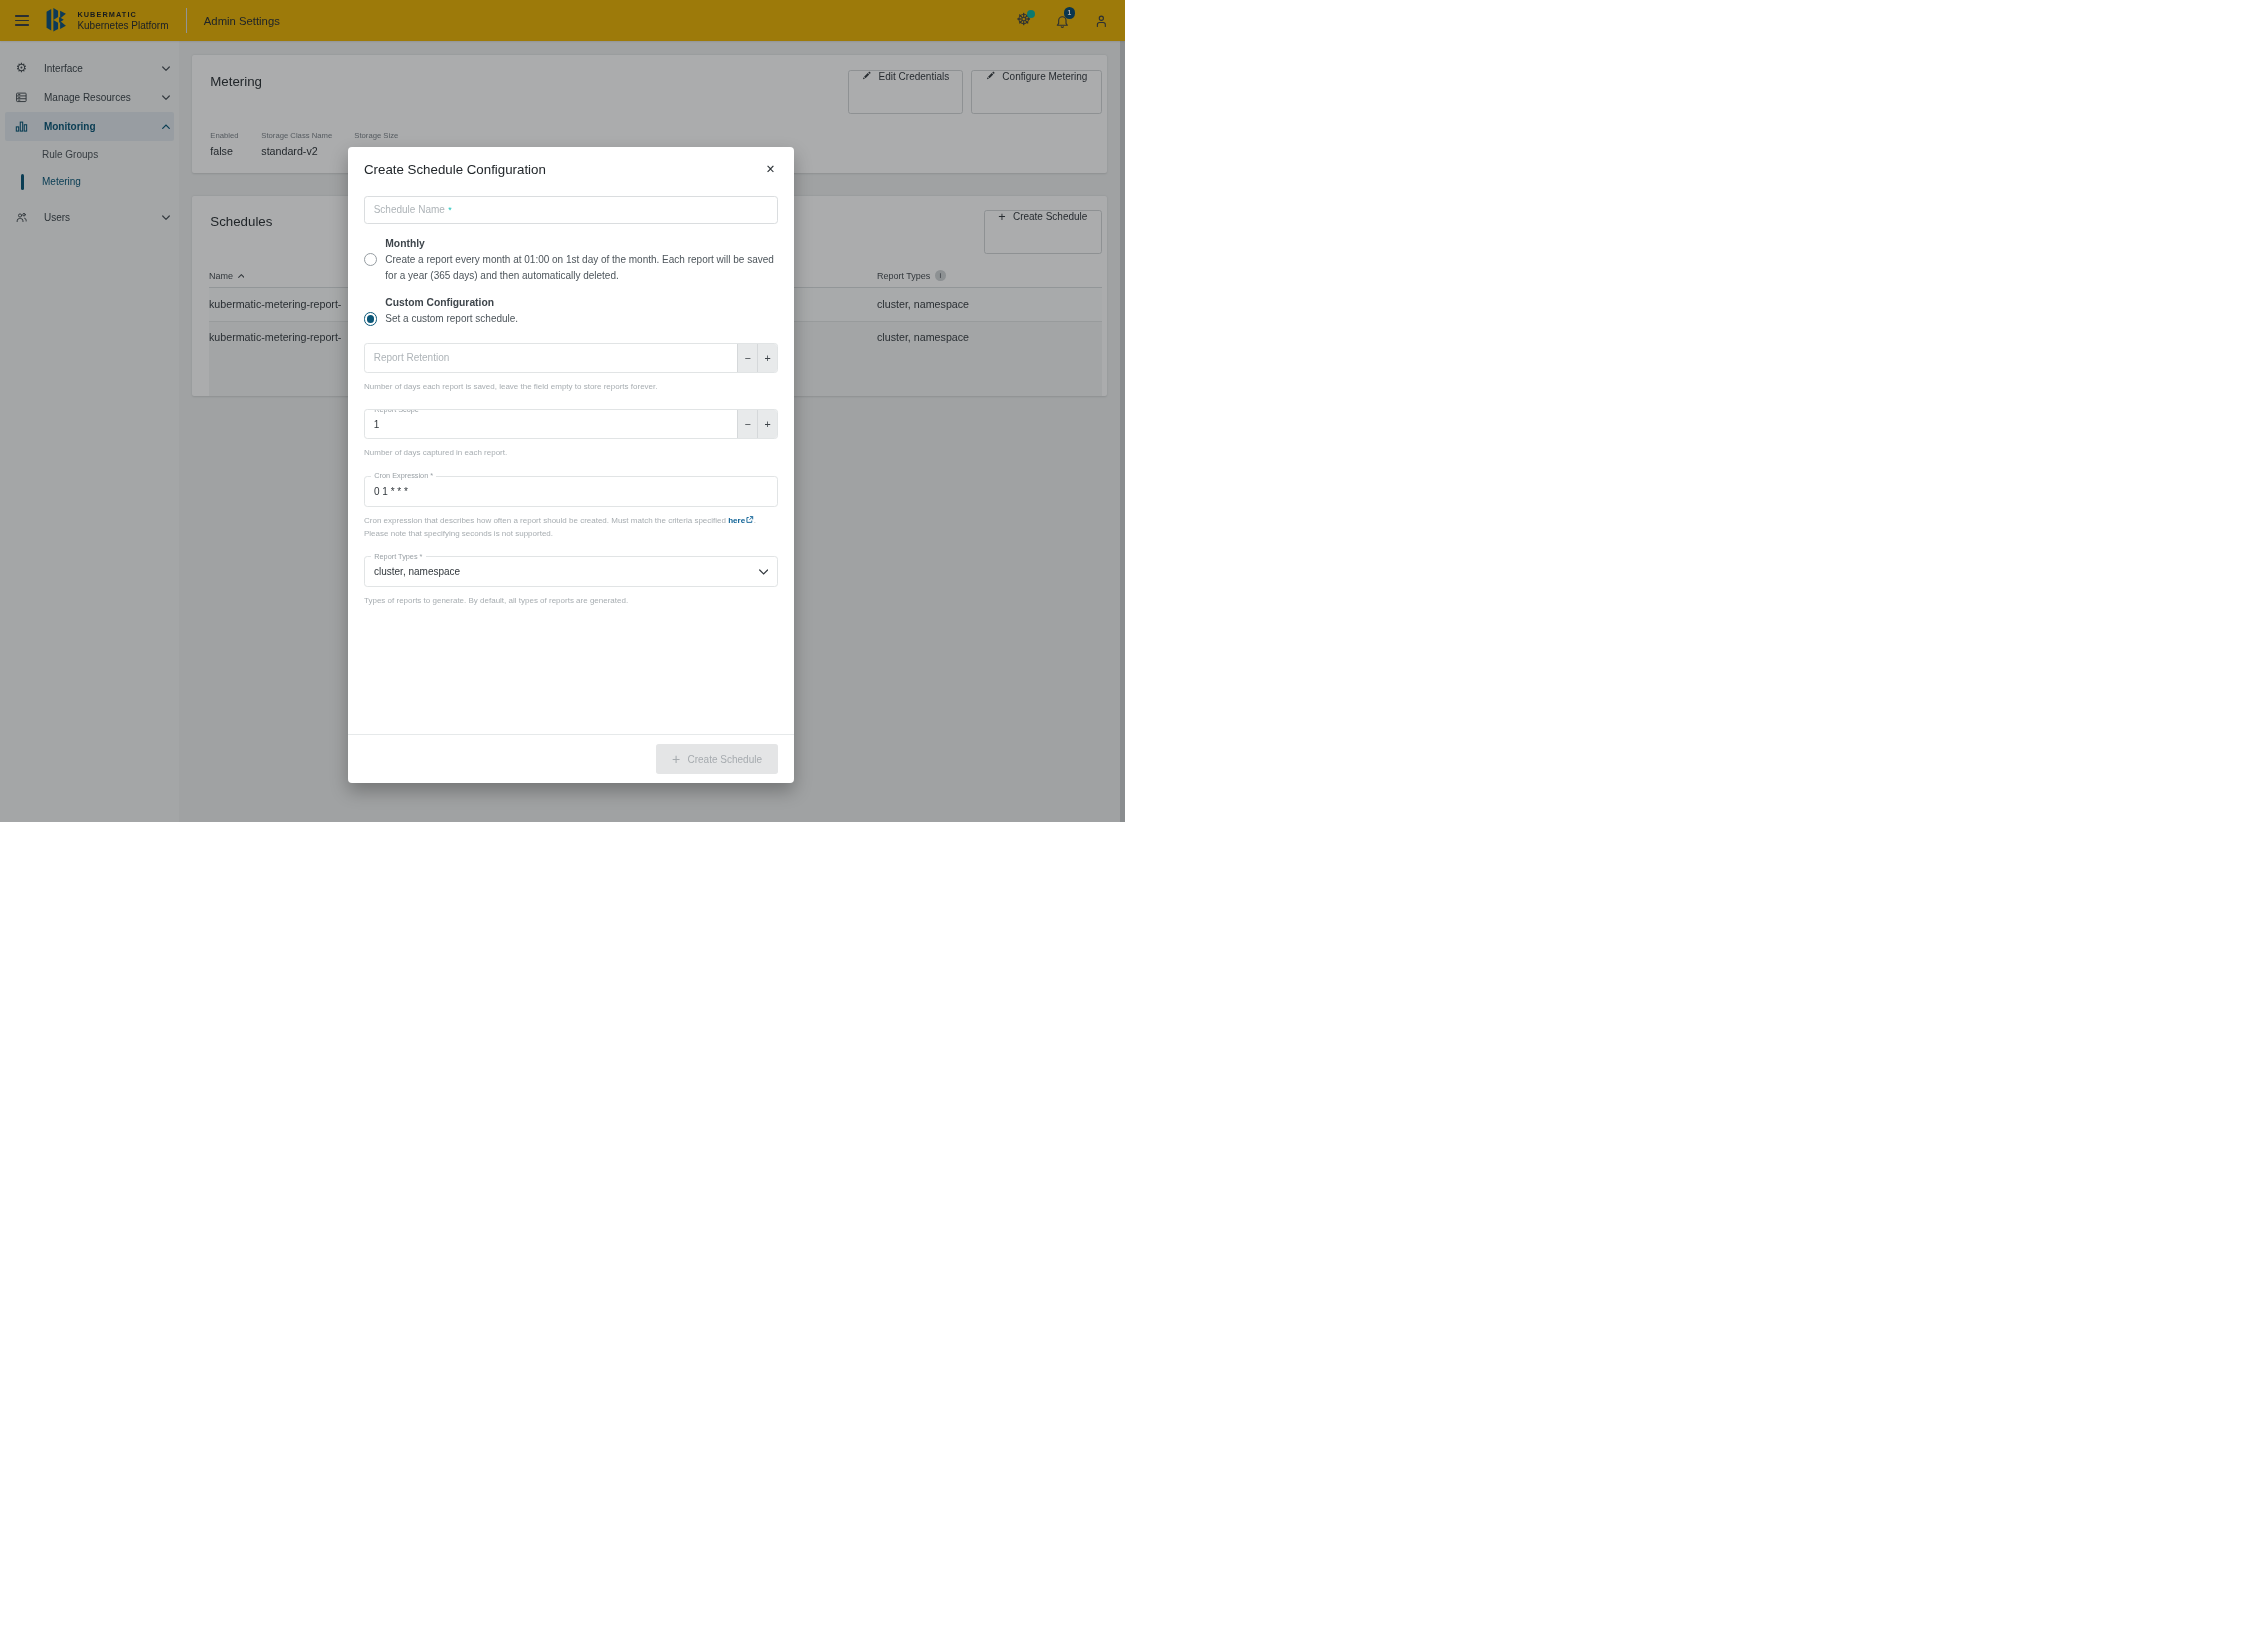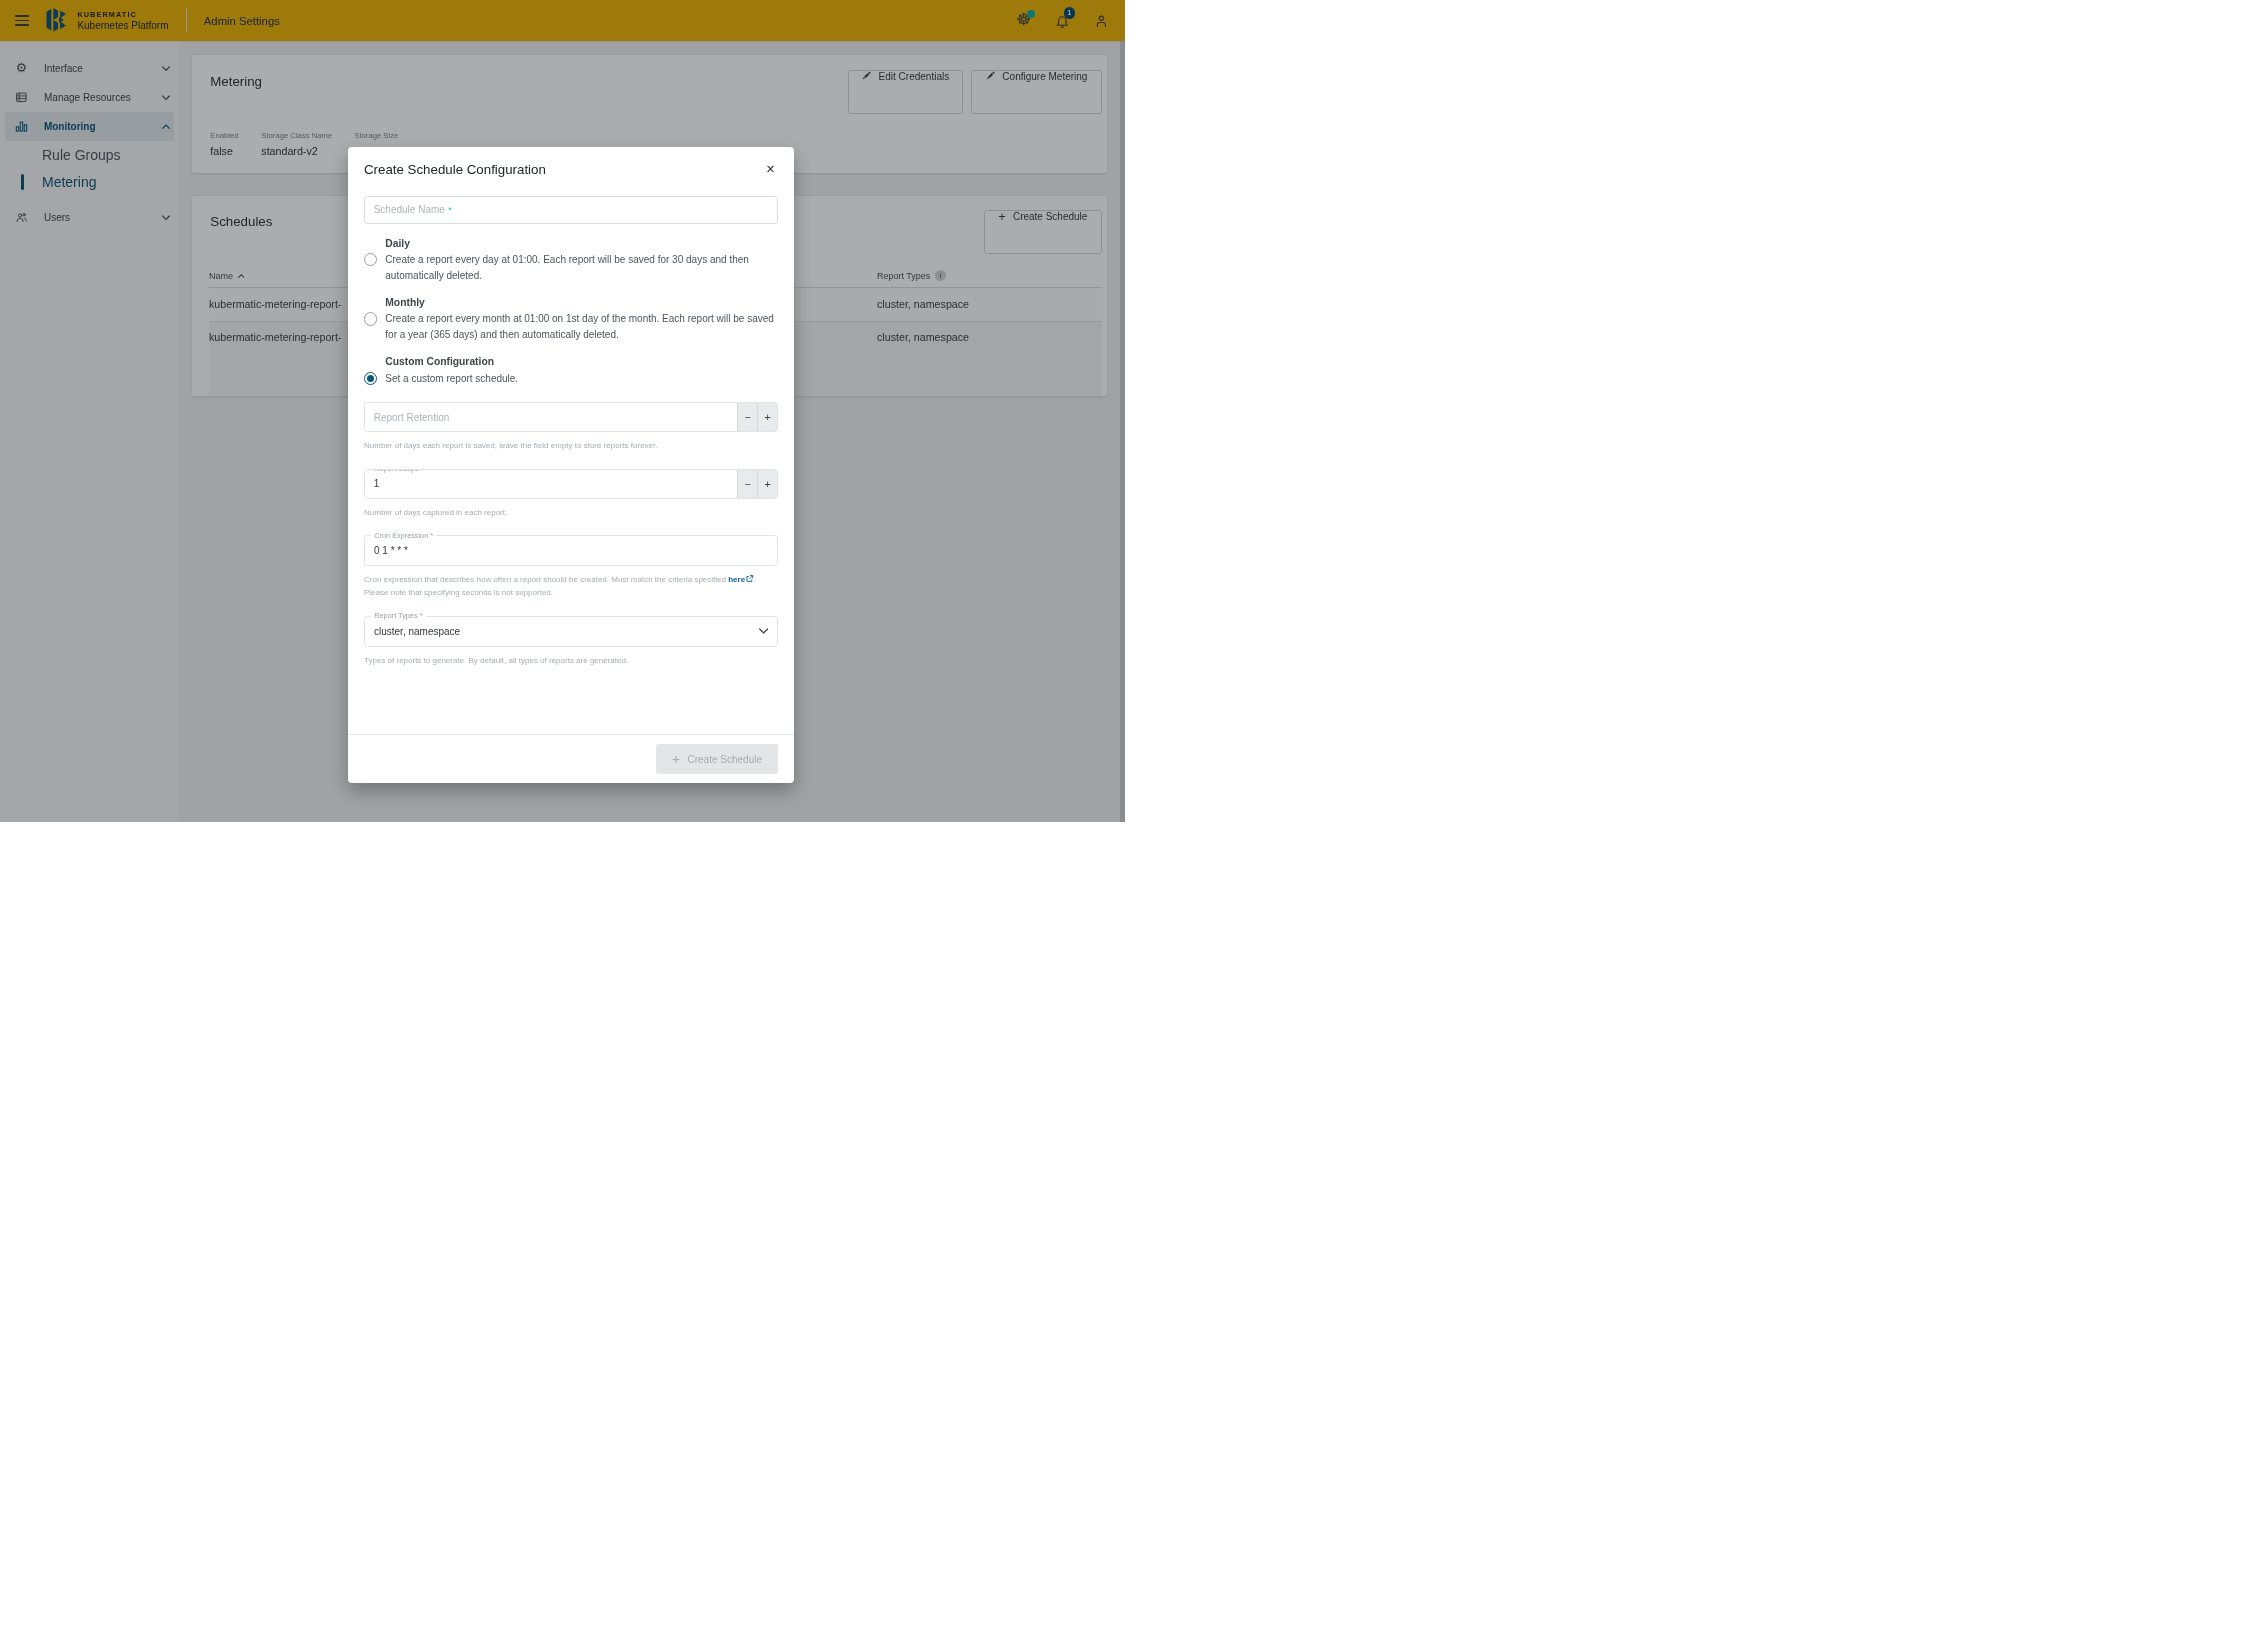--- a/index.html
+++ b/index.html
@@ -28,21 +28,21 @@
 
   
   aside { position:absolute; top:41px; left:0; bottom:0; width:179px; background:#f4f6f6; padding-top:13.3px; z-index:1; }
   .nav-item { height:29px; display:flex; align-items:center; padding:0 9.3px 0 14.7px; cursor:pointer; }
   .nav-item .nav-ico { width:13.3px; display:flex; justify-content:center; margin-right:16px; }
   .nav-label { font-size:10px; color:#3f474d; flex:1; }
   .gear-glyph { font-size:12.7px; color:#464d52; line-height:1; }
   .nav-item.active-parent { background:#e2e9ee; border-radius:2px; margin:0 5.3px; padding:0 4px 0 9.3px; }
   .nav-item.active-parent .nav-label { color:#0b5778; font-weight:bold; }
   .sub-item { height:27px; display:flex; align-items:center; padding-left:42px; position:relative; cursor:pointer; }
-  .sub-item .nav-label { font-size:14px; color:#50575d; }
+  .sub-item .nav-label { font-size:10px; color:#50575d; }
   .sub-item.active .nav-label { color:#0b5778; }
   .active-bar { position:absolute; left:20.6px; top:5.3px; width:3.3px; height:16px; border-radius:2px; background:#0b5778; }
   .users-item { margin-top:8px; }
 
   
   main { position:absolute; top:41px; left:179px; right:0; bottom:0; padding:14px 18px 0 12.7px; }
   .card { background:#fff; border-radius:2px; box-shadow:0 0.7px 2px rgba(0,0,0,.12); padding:14.7px 18.6px; }
   .metering-card { height:118px; }
   .card-head { display:flex; align-items:flex-start; justify-content:space-between; }
   .card-title { font-size:13.3px; font-weight:500; color:#2e3438; padding-top:4px; }
@@ -314,27 +314,20 @@
     </div>
     <div class="modal-body">
       <div class="text-input">
         <span class="ph">Schedule Name</span>
         <span class="req">*</span>
       </div>
 
       <div class="option">
         <div class="radio"></div>
         <div class="option-text">
-          <div class="option-title">Daily</div>
-          <div class="option-desc">Create a report every day at 01:00. Each report will be saved for 30 days and then automatically deleted.</div>
-        </div>
-      </div>
-      <div class="option">
-        <div class="radio"></div>
-        <div class="option-text">
           <div class="option-title">Monthly</div>
           <div class="option-desc">Create a report every month at 01:00 on 1st day of the month. Each report will be saved for a year (365 days) and then automatically deleted.</div>
         </div>
       </div>
       <div class="option">
         <div class="radio selected"></div>
         <div class="option-text">
           <div class="option-title">Custom Configuration</div>
           <div class="option-desc">Set a custom report schedule.</div>
         </div>

